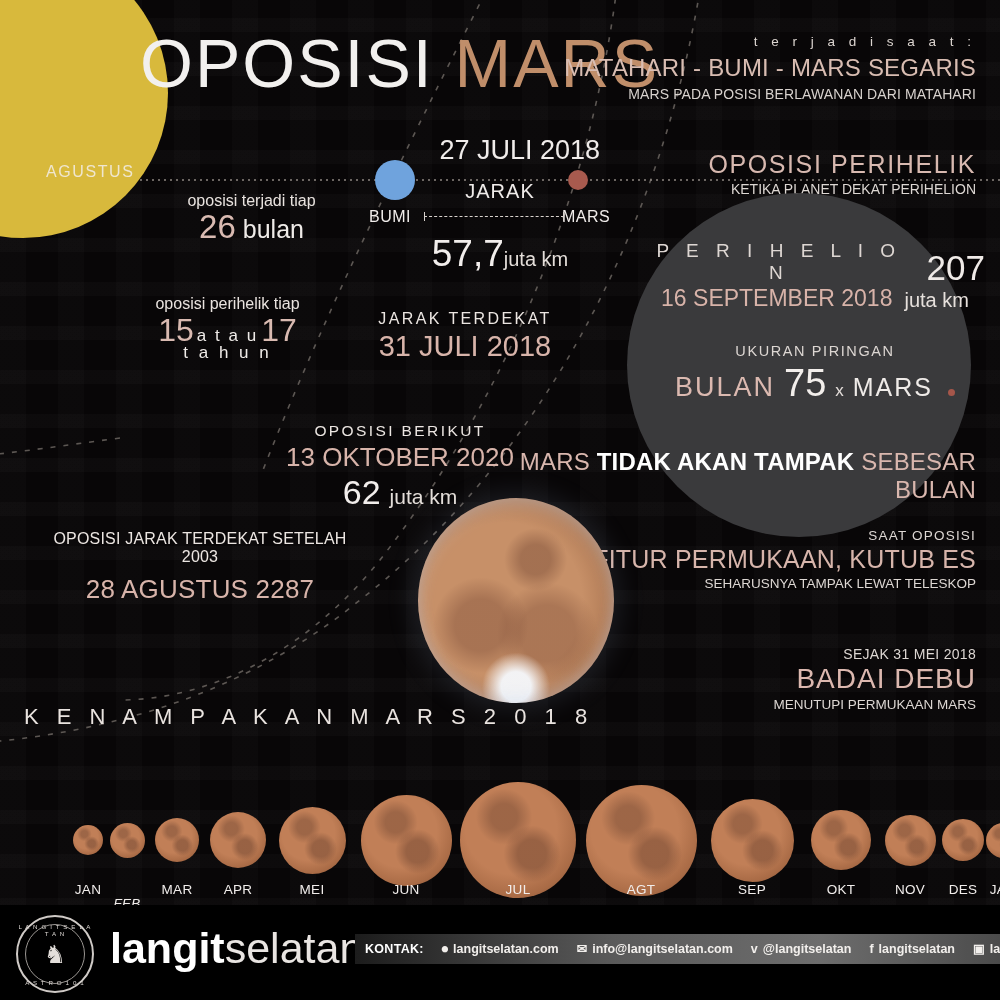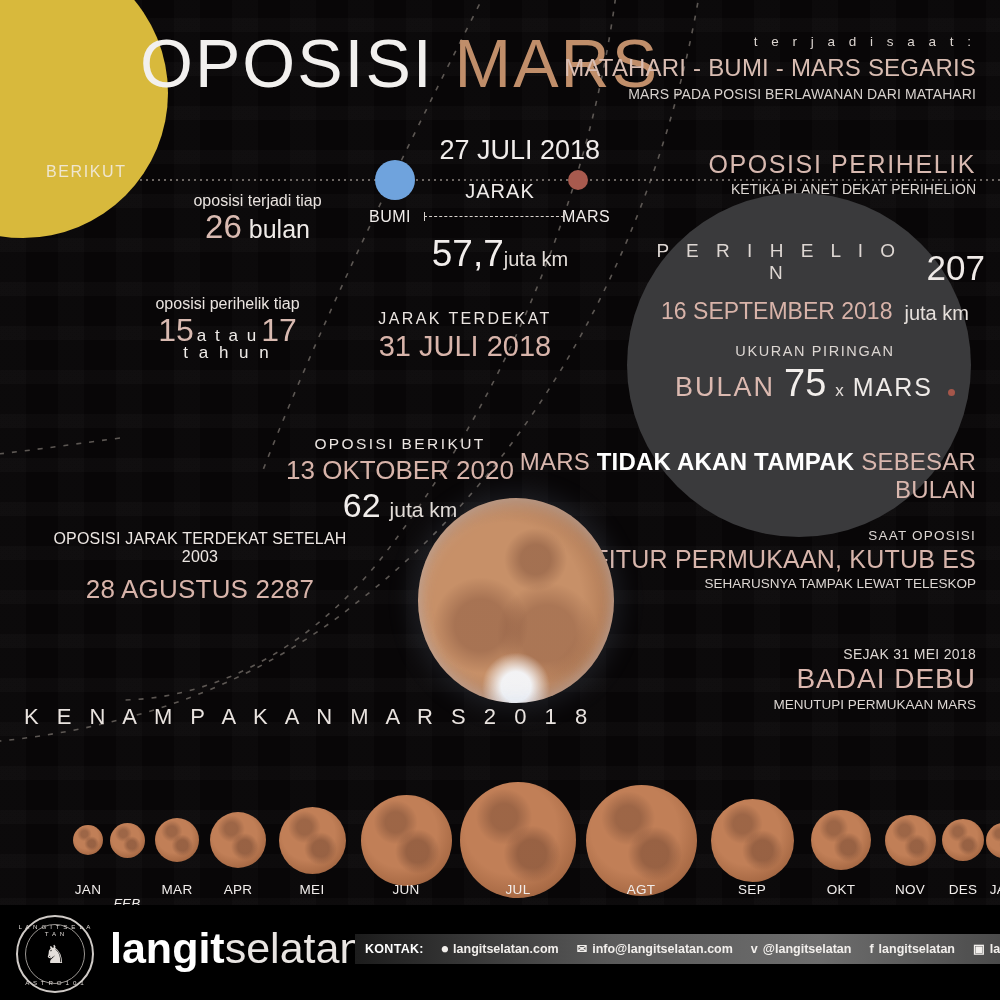--- a/index.html
+++ b/index.html
@@ -46,21 +46,21 @@
   
   #moon-disk{
     left:627px;top:193px;width:344px;height:344px;border-radius:50%;
     background:#3a3a3c;
   }
   
   #peri{left:645px;top:240px;width:340px;text-align:center;}
   #peri .row1{display:flex;align-items:flex-end;justify-content:center;gap:14px;}
   #peri .plabel{font-size:19px;letter-spacing:6px;color:#ded7d3;}
   #peri .pnum{font-size:35px;font-weight:300;color:#efeae7;line-height:.95;}
-  #peri .row2{display:flex;align-items:flex-end;justify-content:center;gap:12px;margin-top:14px;}
+  #peri .row2{display:flex;align-items:flex-end;justify-content:center;gap:12px;margin-top:1px;}
   #peri .pdate{font-size:23px;color:#d8b3a9;}
   #peri .punit{font-size:20px;color:#e6e0dc;}
   
   #ukuran{left:645px;top:343px;width:340px;text-align:center;}
   #ukuran .u1{font-size:14.5px;letter-spacing:1.6px;color:#ddd7d3;}
   #ukuran .u2{display:flex;align-items:baseline;justify-content:center;gap:9px;margin-top:3px;}
   #ukuran .bulan{font-size:27px;letter-spacing:2px;color:#dbb9b0;}
   #ukuran .n75{font-size:38px;font-weight:300;color:#f2eeeb;}
   #ukuran .x{font-size:17px;color:#e4dedb;}
   #ukuran .mars{font-size:25px;letter-spacing:2px;color:#efebe8;}
@@ -73,21 +73,21 @@
   #fitur{right:24px;top:528px;text-align:right;width:420px;}
   #fitur .f1{font-size:13.5px;letter-spacing:1.2px;color:#ded8d4;}
   #fitur .f2{font-size:25px;color:#d7b5ab;margin-top:2px;letter-spacing:.2px;}
   #fitur .f3{font-size:13.5px;color:#ddd7d3;margin-top:2px;}
   
   #badai{right:24px;top:646px;text-align:right;width:420px;}
   #badai .b1{font-size:14px;color:#ddd7d3;letter-spacing:.3px;}
   #badai .b2{font-size:28px;color:#dcb8af;margin-top:1px;letter-spacing:1px;}
   #badai .b3{font-size:13.5px;color:#ddd7d3;margin-top:2px;}
   
-  #stat26{left:175px;top:192px;width:165px;text-align:center;}
+  #stat26{left:169px;top:192px;width:165px;text-align:center;}
   #stat26 .t{font-size:16px;color:#e9e3df;}
   #stat26 .v{margin-top:-2px;}
   #stat26 .num{font-size:33px;color:#d9bab1;}
   #stat26 .un{font-size:25px;color:#efebe8;margin-left:7px;}
   #stat15{left:140px;top:295px;width:175px;text-align:center;}
   #stat15 .t{font-size:16px;color:#e9e3df;}
   #stat15 .r{margin-top:-1px;}
   #stat15 .num{font-size:32px;color:#d9bab1;}
   #stat15 .atau{font-size:17px;letter-spacing:2px;color:#efebe8;margin:0 3px;}
   #stat15 .tahun{font-size:17px;letter-spacing:3px;color:#efebe8;display:block;margin-top:-6px;}
@@ -102,21 +102,21 @@
   #jarak-val .n{font-size:37px;font-weight:300;color:#f2eeec;}
   #jarak-val .u{font-size:20px;color:#e4ded9;}
   #dimline{left:424px;top:216px;width:140px;height:1px;}
   #dimline .bar{position:absolute;top:0;left:0;right:0;border-top:1px dashed #d8d2cd;}
   #dimline .cap{position:absolute;top:-4px;width:1px;height:9px;background:#d8d2cd;}
   
   #terdekat{left:350px;top:310px;width:230px;text-align:center;}
   #terdekat .t{font-size:16px;letter-spacing:2.4px;color:#ece6e2;}
   #terdekat .d{font-size:29px;color:#d8b4aa;margin-top:2px;}
   
-  #berikut{left:270px;top:435px;width:260px;text-align:center;}
+  #berikut{left:270px;top:422px;width:260px;text-align:center;}
   #berikut .t{font-size:15.5px;letter-spacing:2.4px;color:#ece6e2;}
   #berikut .d{font-size:26px;color:#d8b4aa;margin-top:2px;}
   #berikut .r{margin-top:0px;}
   #berikut .n{font-size:34px;font-weight:300;color:#f2eeec;}
   #berikut .u{font-size:21px;color:#e4ded9;margin-left:9px;}
   
   #s2003{left:40px;top:530px;width:320px;text-align:center;}
   #s2003 .t{font-size:16px;color:#ece6e2;letter-spacing:.2px;}
   #s2003 .d{font-size:26px;color:#d8b4aa;margin-top:8px;letter-spacing:.2px;}
   
@@ -182,21 +182,21 @@
       <path d="M 700 -10 C 660 230 540 460 360 600 C 250 690 120 730 -10 742"></path>
       <path d="M 120 438 C 60 446 20 452 -12 455"></path>
     </g>
   </svg>
 
   <svg class="orbits" viewBox="0 0 1000 1000">
     <line x1="140" y1="180" x2="1000" y2="180" stroke="#8d8781" stroke-width="1.4" stroke-dasharray="2 4"></line>
   </svg>
 
   <div class="abs" id="sun"></div>
-  <div class="abs" id="sun-label">BERIKUT</div>
+  <div class="abs" id="sun-label">AGUSTUS</div>
 
   <div class="abs" id="title">
     <span class="op">OPOSISI</span>
     <span class="ma">MARS</span>
   </div>
 
   <div class="abs" id="op-peri">
     <div class="h">OPOSISI PERIHELIK</div>
     <div class="s">KETIKA PLANET DEKAT PERIHELION</div>
   </div>

